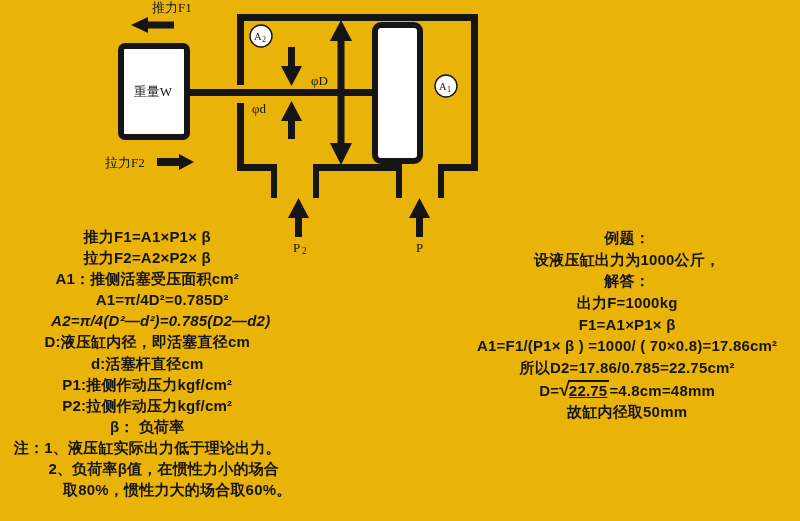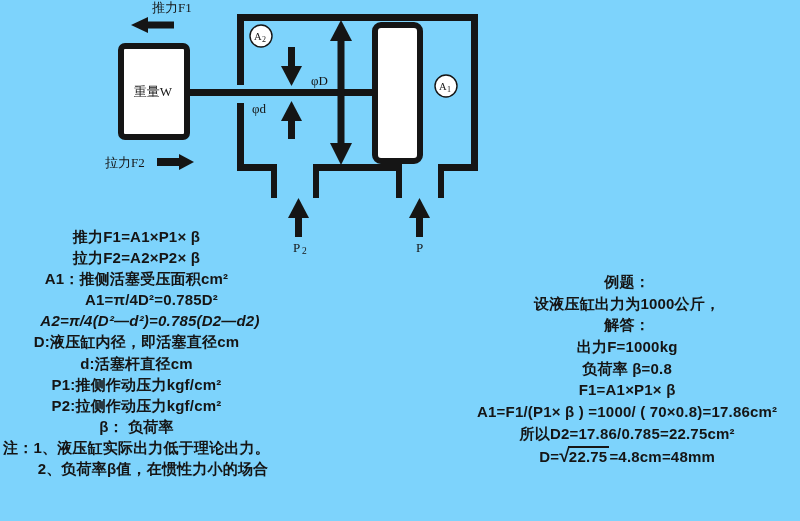--- a/index.html
+++ b/index.html
@@ -1,39 +1,39 @@
 <!DOCTYPE html>
 <html><head>
 <meta charset="utf-8">
 <style>
   html,body{margin:0;padding:0;background:#ffffff;}
   .page{
     position:relative;
     width:800px;height:521px;
-    background:#7dd3fc;
+    background:#eab308;
     overflow:hidden;
     font-family:"Liberation Sans", sans-serif;
     color:#151515;
   }
   .diagram-svg{position:absolute;left:0;top:0;}
   .col{
     position:absolute;
     font-weight:bold;
     font-size:15px;
     color:#151515;
     white-space:nowrap;
     letter-spacing:0.2px;
     text-align:center;
   }
   .col-left{left:3px;top:226px;}
-  .col-right{left:477px;top:227px;margin-top:44px;}
+  .col-right{left:477px;top:227px;}
   .col-left .line{height:21.1px;line-height:21.1px;}
   .col-right .line{height:21.7px;line-height:21.7px;}
   .sqrt-sign{font-size:19px;font-weight:bold;margin-right:-2px;}
-  .radicand{border-top:2px solid #151515;padding:0 2px 0 1px;}
+  .radicand{border-top:2px solid #151515;padding:0 2px 0 1px;text-decoration:underline;}
   svg text{fill:#151515;font-family:"Liberation Serif", serif;}
 </style>
 </head>
 <body>
 
 <div class="page">
 
   <svg class="diagram-svg" width="800" height="262" viewBox="0 0 800 262">
 
     <text x="152" y="12" font-size="13">推力F1</text>
@@ -98,26 +98,27 @@
       <div class="line">A1：推侧活塞受压面积cm²</div>
       <div class="line" style="padding-left: 30px;">A1=π/4D²=0.785D²</div>
       <div class="line" style="padding-left: 27px; font-style: italic;">A2=π/4(D²—d²)=0.785(D2—d2)</div>
       <div class="line">D:液压缸内径，即活塞直径cm</div>
       <div class="line">d:活塞杆直径cm</div>
       <div class="line">P1:推侧作动压力kgf/cm²</div>
       <div class="line">P2:拉侧作动压力kgf/cm²</div>
       <div class="line">β： 负荷率</div>
       <div class="line">注：1、液压缸实际出力低于理论出力。</div>
       <div class="line" style="padding-left: 33px;">2、负荷率β值，在惯性力小的场合</div>
+      <div class="line" style="padding-left: 60px;">取80%，惯性力大的场合取60%。</div>
     </div>
   <div class="col col-right" id="right-col">
       <div class="line">例题：</div>
       <div class="line">设液压缸出力为1000公斤，</div>
       <div class="line">解答：</div>
       <div class="line">出力F=1000kg</div>
-      <div class="line">负荷率 β=0.8</div>
       <div class="line">F1=A1×P1× β</div>
       <div class="line">A1=F1/(P1× β ) =1000/ ( 70×0.8)=17.86cm²</div>
       <div class="line">所以D2=17.86/0.785=22.75cm²</div>
       <div class="line"><span>D=</span><span class="sqrt-sign">√</span><span class="radicand">22.75</span><span>=4.8cm=48mm</span></div>
+      <div class="line">故缸内径取50mm</div>
     </div>
 
 </div>
 
 </body></html>

